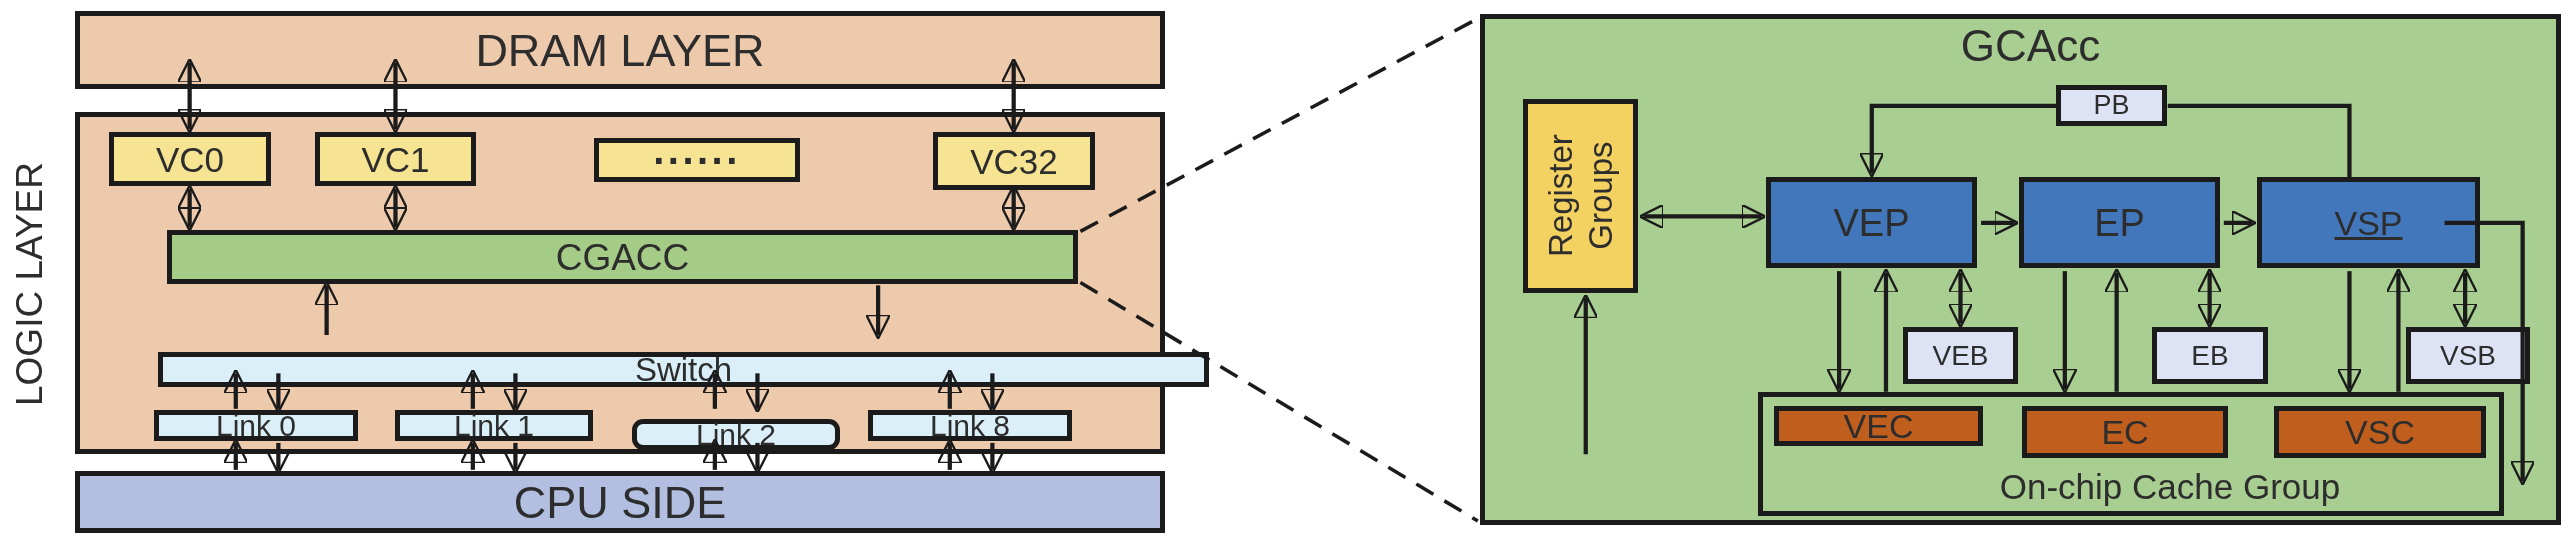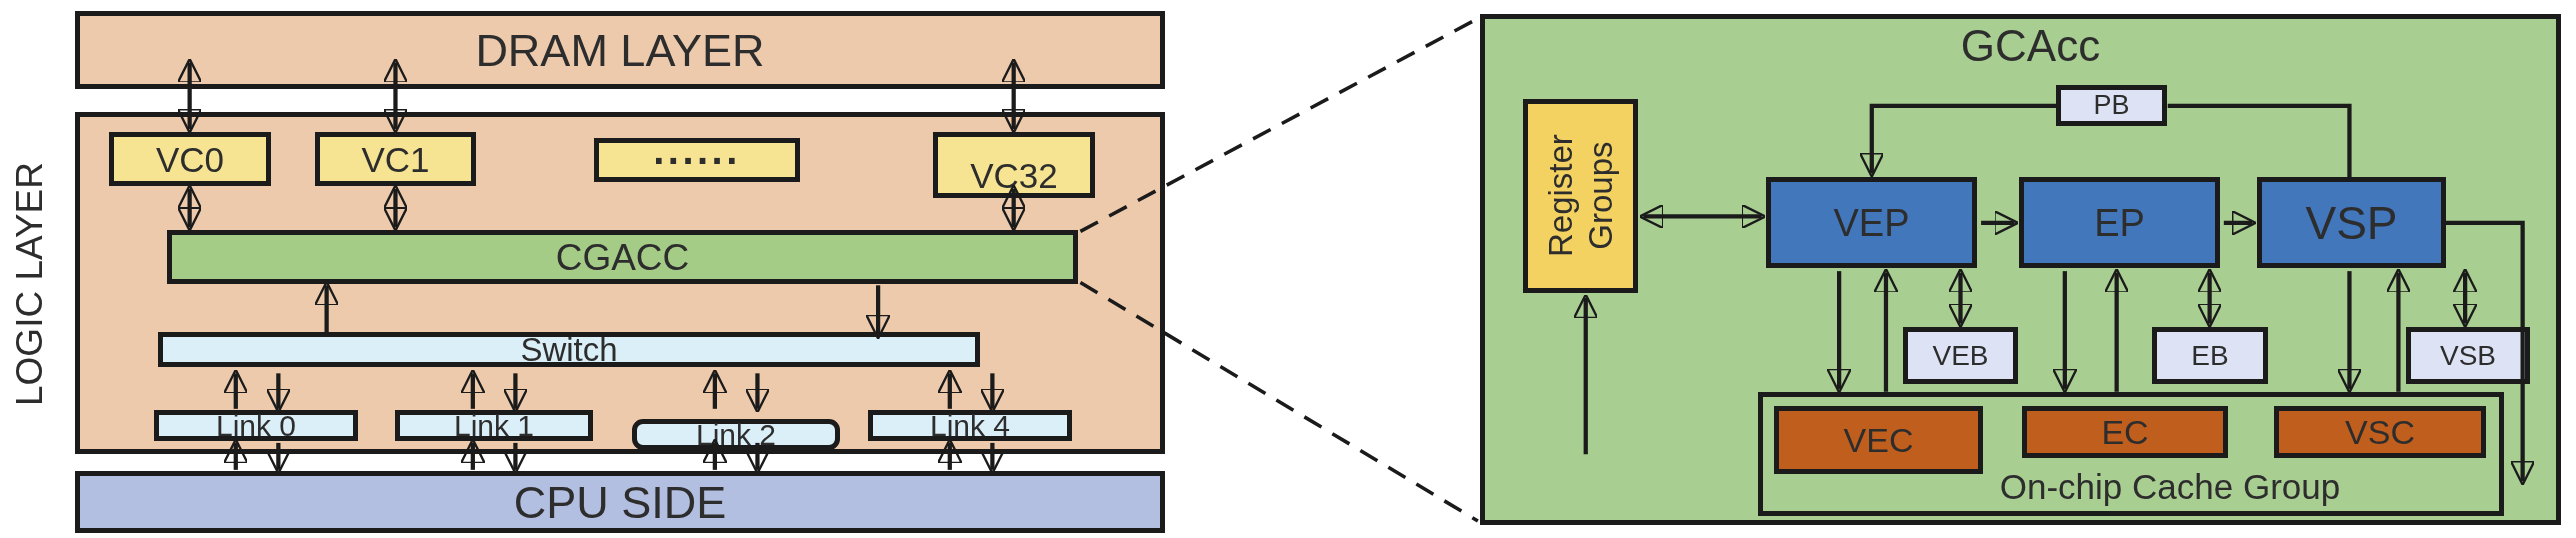--- a/index.html
+++ b/index.html
@@ -49,43 +49,43 @@
 
   <div class="box yellow" style="left:109px;top:132px;width:162px;height:54px;font-size:35px;text-align:right;">
     <span>VC0</span>
   </div>
   <div class="box yellow" style="left:315px;top:132px;width:161px;height:54px;font-size:35px;">
     <span>VC1</span>
   </div>
   <div class="box yellow" style="left:594px;top:138px;width:206px;height:44px;font-size:40px;">
     <span class="dots-span">......</span>
   </div>
-  <div class="box yellow" style="left:933px;top:132px;width:162px;height:66px;font-size:35px;align-items:flex-end;">
+  <div class="box yellow" style="left:933px;top:132px;width:162px;height:58px;font-size:35px;">
     <span>VC32</span>
   </div>
 
   <div class="box greenbar" style="left:167px;top:230px;width:911px;height:54px;font-size:37px;">
     <span>CGACC</span>
   </div>
 
-  <div class="box lblue" style="left:158px;top:332px;width:822px;height:35px;font-size:33px;">
+  <div class="box lblue" style="left:158px;top:352px;width:1051px;height:35px;font-size:33px;">
     <span>Switch</span>
   </div>
 
   <div class="box lblue" style="left:154px;top:410px;width:204px;height:31px;font-size:30px;">
     <span>Link 0</span>
   </div>
   <div class="box lblue" style="left:395px;top:410px;width:198px;height:31px;font-size:30px;">
     <span>Link 1</span>
   </div>
   <div class="box lblue" style="left:632px;top:419px;width:208px;height:31px;font-size:30px;border-radius:11px;">
     <span>Link 2</span>
   </div>
   <div class="box lblue" style="left:868px;top:410px;width:204px;height:31px;font-size:30px;">
-    <span>Link 4</span>
+    <span>Link 8</span>
   </div>
 
   <div class="box outer cpublue" style="left:75px;top:471px;width:1090px;height:62px;font-size:45px;">
     <span>CPU SIDE</span>
   </div>
 
   <div class="box outer greenbg" style="left:1480px;top:14px;width:1081px;height:511px;"></div>
 
   <div style="position:absolute;left:1480px;top:21px;width:1081px;text-align:center;font-size:44px;color:var(--text);padding-left:10px;">GCAcc</div>
 
@@ -99,37 +99,37 @@
   <div class="box lav" style="left:2056px;top:85px;width:111px;height:41px;font-size:27px;">
     <span>PB</span>
   </div>
 
   <div class="box procblue" style="left:1766px;top:177px;width:211px;height:91px;font-size:38px;">
     <span>VEP</span>
   </div>
   <div class="box procblue" style="left:2019px;top:177px;width:201px;height:91px;font-size:38px;">
     <span>EP</span>
   </div>
-  <div class="box procblue" style="left:2257px;top:177px;width:189px;height:91px;font-size:46px;">
+  <div class="box procblue" style="left:2257px;top:177px;width:223px;height:91px;font-size:34px;text-decoration:underline;">
     <span>VSP</span>
   </div>
 
   <div class="box lav" style="left:1903px;top:327px;width:115px;height:57px;font-size:28px;">
     <span>VEB</span>
   </div>
   <div class="box lav" style="left:2152px;top:327px;width:116px;height:57px;font-size:28px;">
     <span>EB</span>
   </div>
   <div class="box lav" style="left:2406px;top:327px;width:124px;height:57px;font-size:28px;">
     <span>VSB</span>
   </div>
 
   <div class="box transparent" style="left:1758px;top:392px;width:746px;height:124px;"></div>
 
-  <div class="box orange" style="left:1774px;top:406px;width:209px;height:68px;font-size:34px;">
+  <div class="box orange" style="left:1774px;top:406px;width:209px;height:40px;font-size:34px;">
     <span>VEC</span>
   </div>
   <div class="box orange" style="left:2022px;top:406px;width:206px;height:52px;font-size:34px;">
     <span>EC</span>
   </div>
   <div class="box orange" style="left:2274px;top:406px;width:212px;height:52px;font-size:34px;justify-content:center;">
     <span>VSC</span>
   </div>
 
   <div style="position:absolute;left:1758px;top:467px;width:746px;text-align:center;font-size:35px;color:var(--text);padding-left:39px;">On-chip Cache Group</div>

